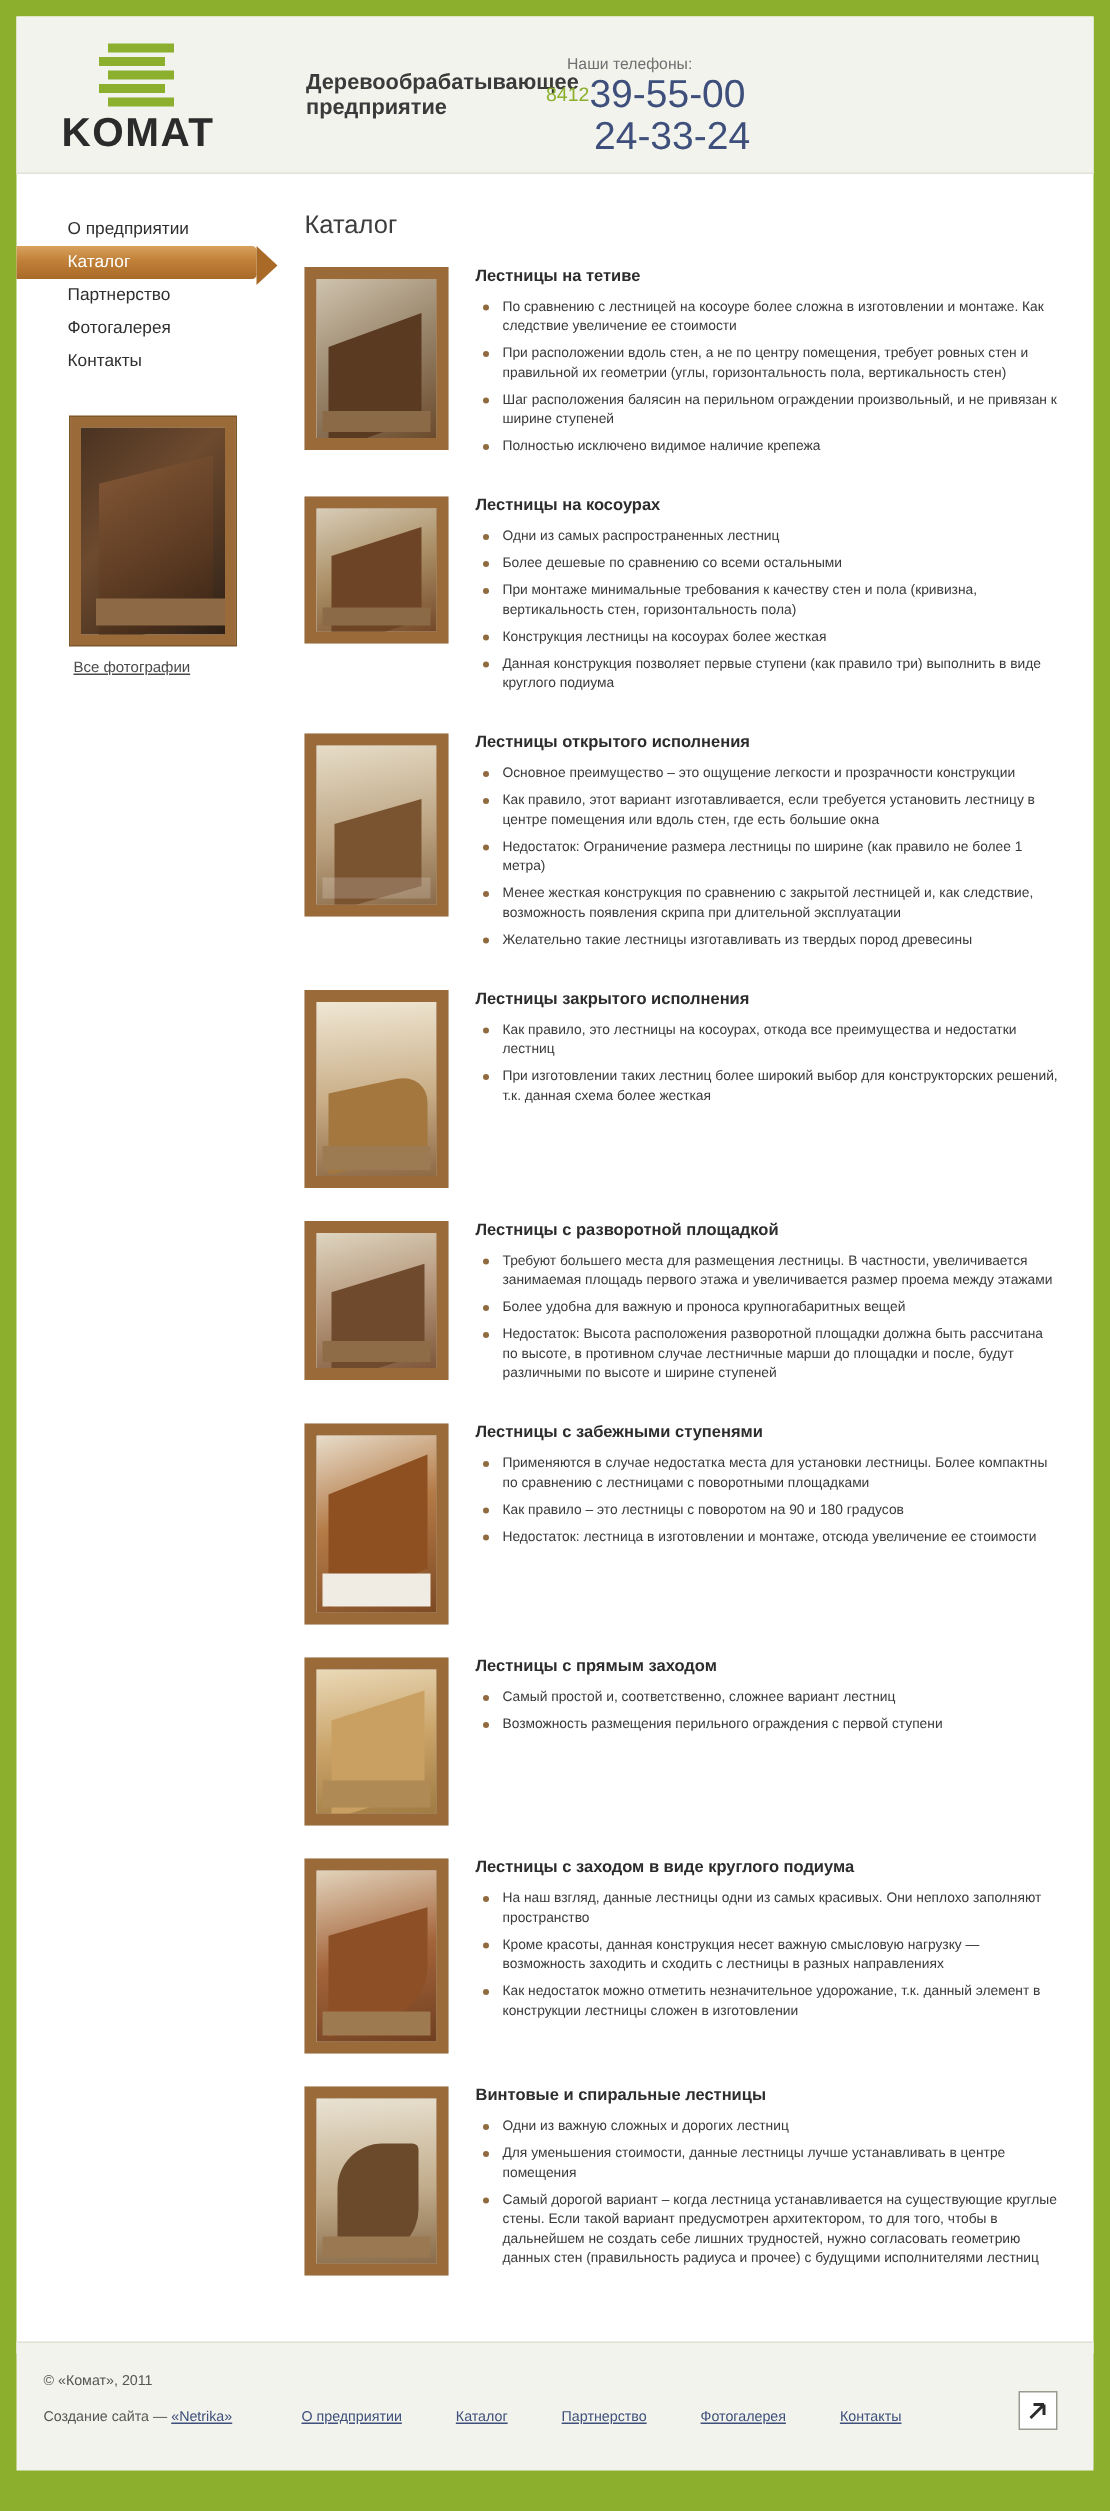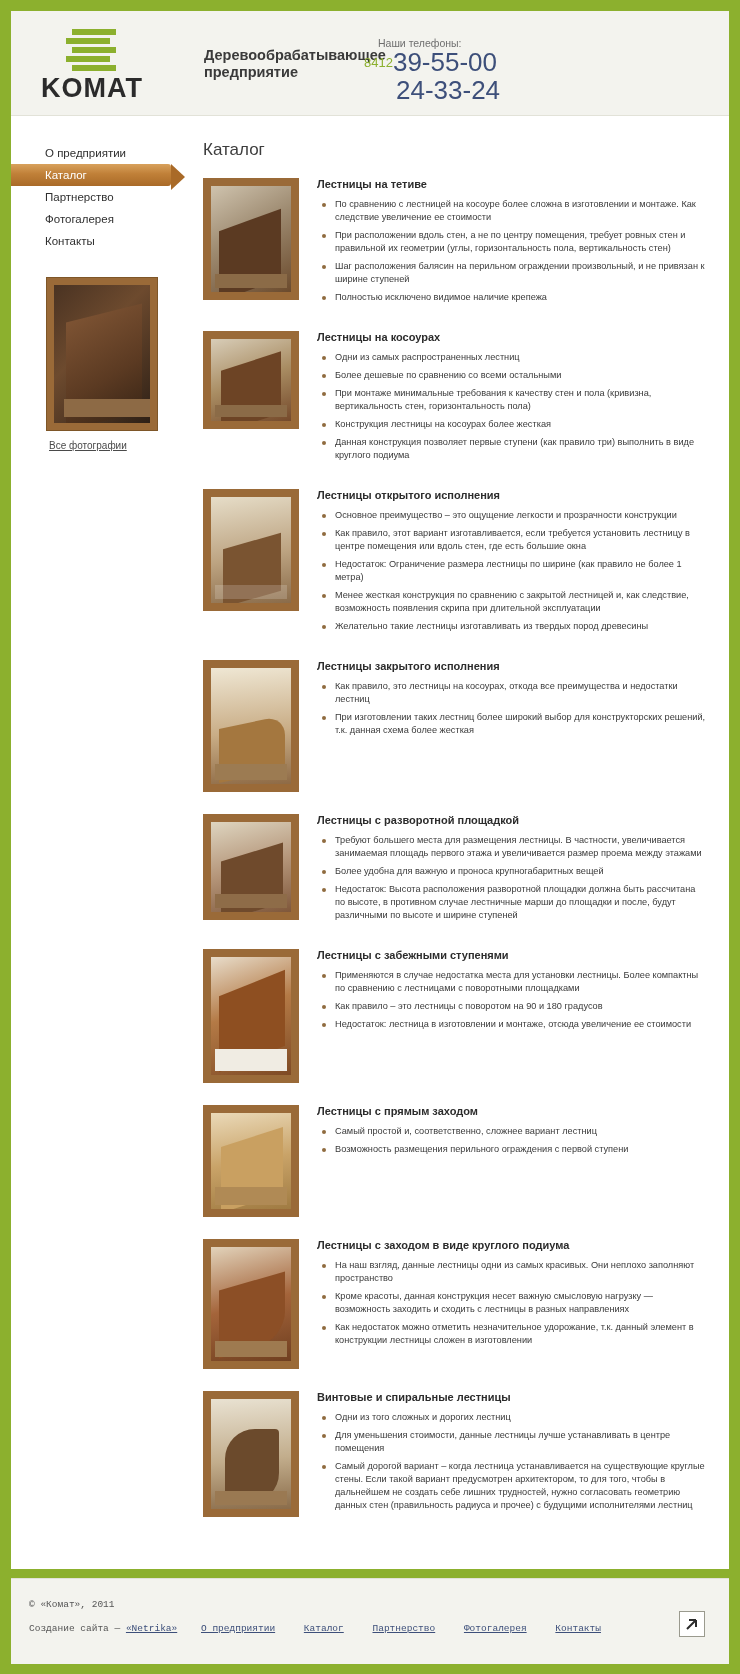--- a/index.html
+++ b/index.html
@@ -208,26 +208,25 @@
     content: "";
     position: absolute;
     left: -11px; top: 4.5px;
     width: 4px; height: 4px;
     background: #8f6b3f;
     border-radius: 50%;
   }
   
   .footer {
     position: absolute;
-    left: 11px; bottom: 10px;
+    left: 11px; bottom: 27px;
     width: 718px;
     height: 86px;
     background: #f3f3ee;
     border-top: 1px solid #e2e2d8;
-    font-family: Liberation Mono, monospace;
   }
   .copy {
     position: absolute;
     left: 18px; top: 20px;
     font-size: 9.5px;
     color: #555;
   }
   .made {
     position: absolute;
     left: 18px; top: 44px;
@@ -438,21 +437,21 @@
 
         <div class="item">
           <div class="thumb" style="height:126px;">
             <div class="sky" style="background:linear-gradient(175deg,#e9e2d2 0%,#c2ad8c 55%,#8a6c4a 100%);"></div>
             <div class="st" style="left:14px; top:30px; width:54px; height:74px; background:#6b4a2c; border-radius:30px 4px 30px 4px;"></div>
             <div class="st" style="left:4px; bottom:4px; width:72px; height:14px; background:#9a7952;"></div>
           </div>
           <div class="item-body">
             <h2 class="item-title">Винтовые и спиральные лестницы</h2>
             <ul>
-              <li>Одни из того сложных и дорогих лестниц</li>
+              <li>Одни из важную сложных и дорогих лестниц</li>
               <li>Для уменьшения стоимости, данные лестницы лучше устанавливать в центре помещения</li>
               <li>Самый дорогой вариант – когда лестница устанавливается на существующие круглые стены. Если такой вариант предусмотрен архитектором, то для того, чтобы в дальнейшем не создать себе лишних трудностей, нужно согласовать геометрию данных стен (правильность радиуса и прочее) с будущими исполнителями лестниц</li>
             </ul>
           </div>
         </div>
 
       </div>
     </div>
   </div>
 

